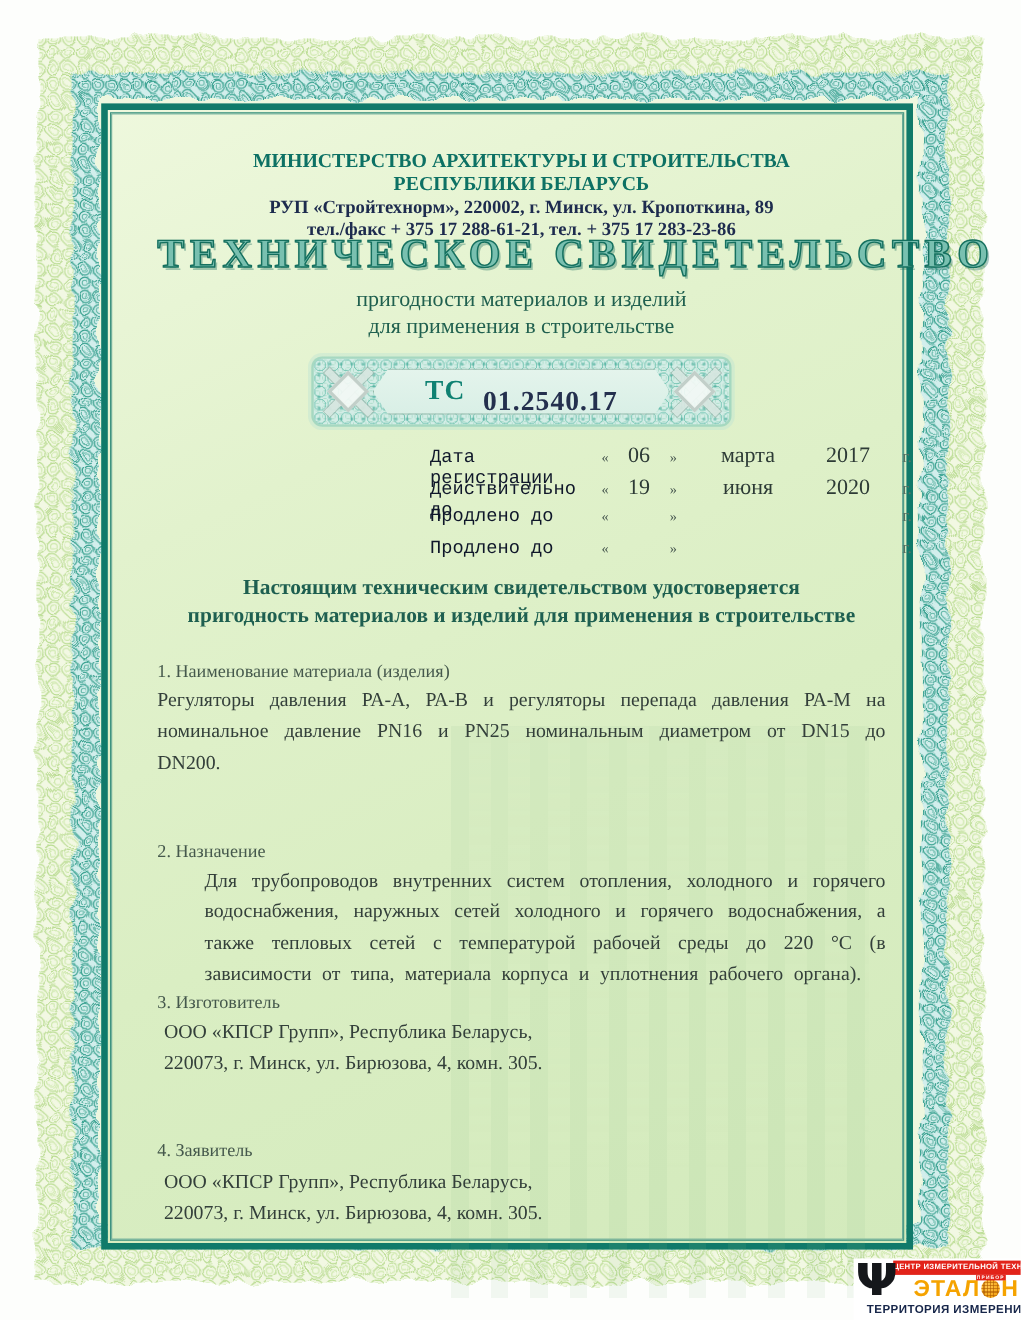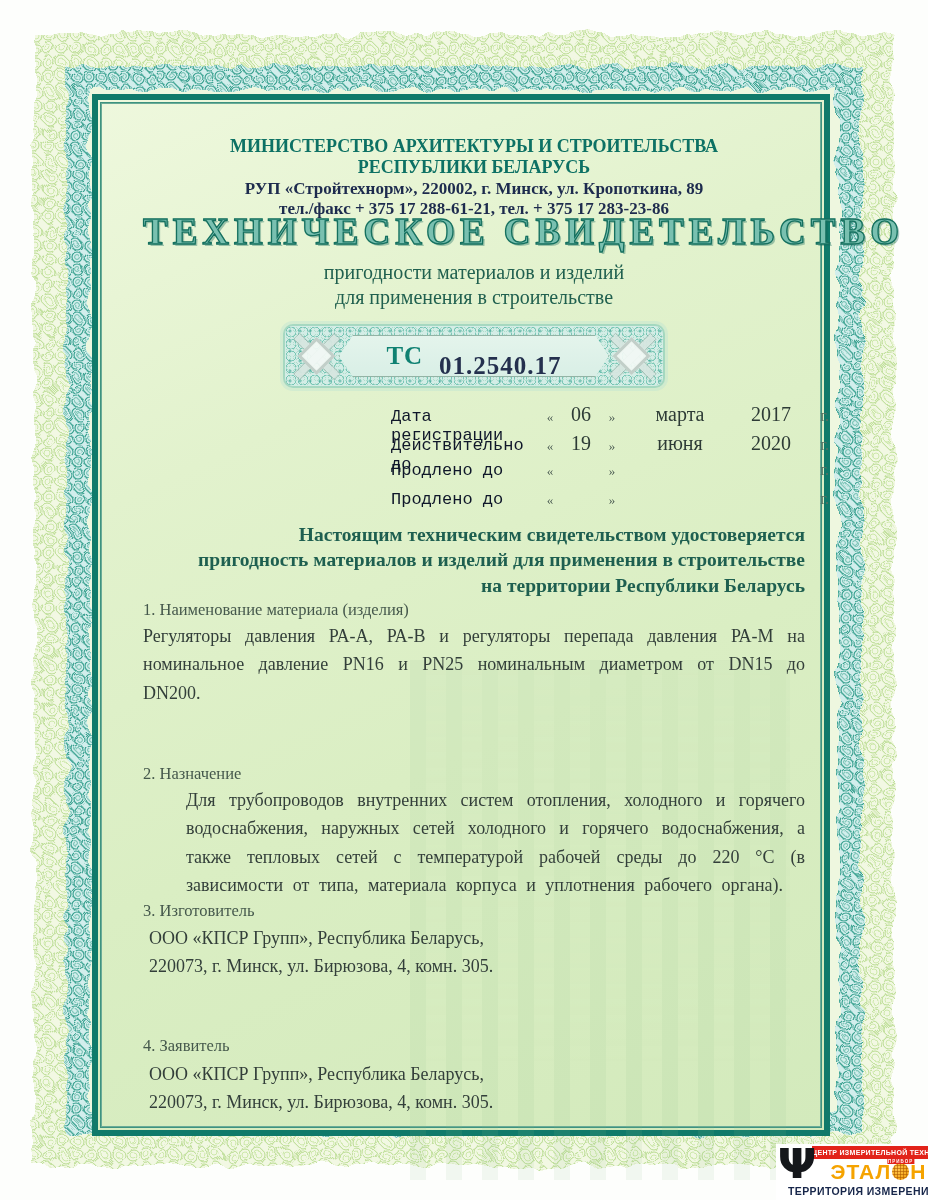--- a/index.html
+++ b/index.html
@@ -74,21 +74,21 @@
   .dates{top:303px;left:248px;right:0;}
   .date-row{
     display:grid;grid-template-columns:150px 18px 44px 18px 118px 64px 26px;
     align-items:baseline;height:29px;
   }
   .d-label{color:#0f172a;font-size:17px;font-family:Liberation Mono, monospace;}
   .d-q{color:#4a5a52;font-size:13px;text-align:center;}
   .d-day,.d-month,.d-year{color:#2d3b36;font-size:20px;text-align:center;}
   .d-suffix{color:#587263;font-size:16px;text-align:right;}
 
-  .statement{top:422px;text-align:right;color:#1e5f50;font-weight:bold;font-size:19.5px;line-height:1.3;}
+  .statement{top:422px;text-align:center;color:#1e5f50;font-weight:bold;font-size:19.5px;line-height:1.3;}
 
   .sec-head{color:#45584c;font-size:16.5px;}
   .sec-body{color:#333f3a;font-size:18px;line-height:1.58;}
   .just{text-align:justify;word-spacing:.28em;}
   .pre{white-space:pre-line;}
   .s1h{top:500px;} .s1b{top:522px;}
   .s2h{top:664px;} .s2b{top:686px;margin-left:43px;}
   .s3h{top:801px;} .s3b{top:824px;padding-left:6px;}
   .s4h{top:936px;} .s4b{top:960px;padding-left:6px;}
 
@@ -232,21 +232,20 @@
         <span class="d-q">»</span>
         <span class="d-month"></span>
         <span class="d-year"></span>
         <span class="d-suffix">г.</span>
       </div>
     </div>
 
     <div class="blk statement">
       <div>Настоящим техническим свидетельством удостоверяется</div>
       <div>пригодность материалов и изделий для применения в строительстве</div>
-      <div>на территории Республики Беларусь</div>
     </div>
 
     <div class="blk sec-head s1h">1. Наименование материала (изделия)</div>
     <div class="blk sec-body just s1b">Регуляторы давления РА-А, РА-В и регуляторы перепада давления РА-М на номинальное давление PN16 и PN25 номинальным диаметром от DN15 до DN200.</div>
 
     <div class="blk sec-head s2h">2. Назначение</div>
     <div class="blk sec-body just s2b">Для трубопроводов внутренних систем отопления, холодного и горячего водоснабжения, наружных сетей холодного и горячего водоснабжения, а также тепловых сетей с температурой рабочей среды до 220 °С (в зависимости от типа, материала корпуса и уплотнения рабочего органа).</div>
 
     <div class="blk sec-head s3h">3. Изготовитель</div>
     <div class="blk sec-body pre s3b">ООО «КПСР Групп», Республика Беларусь,

